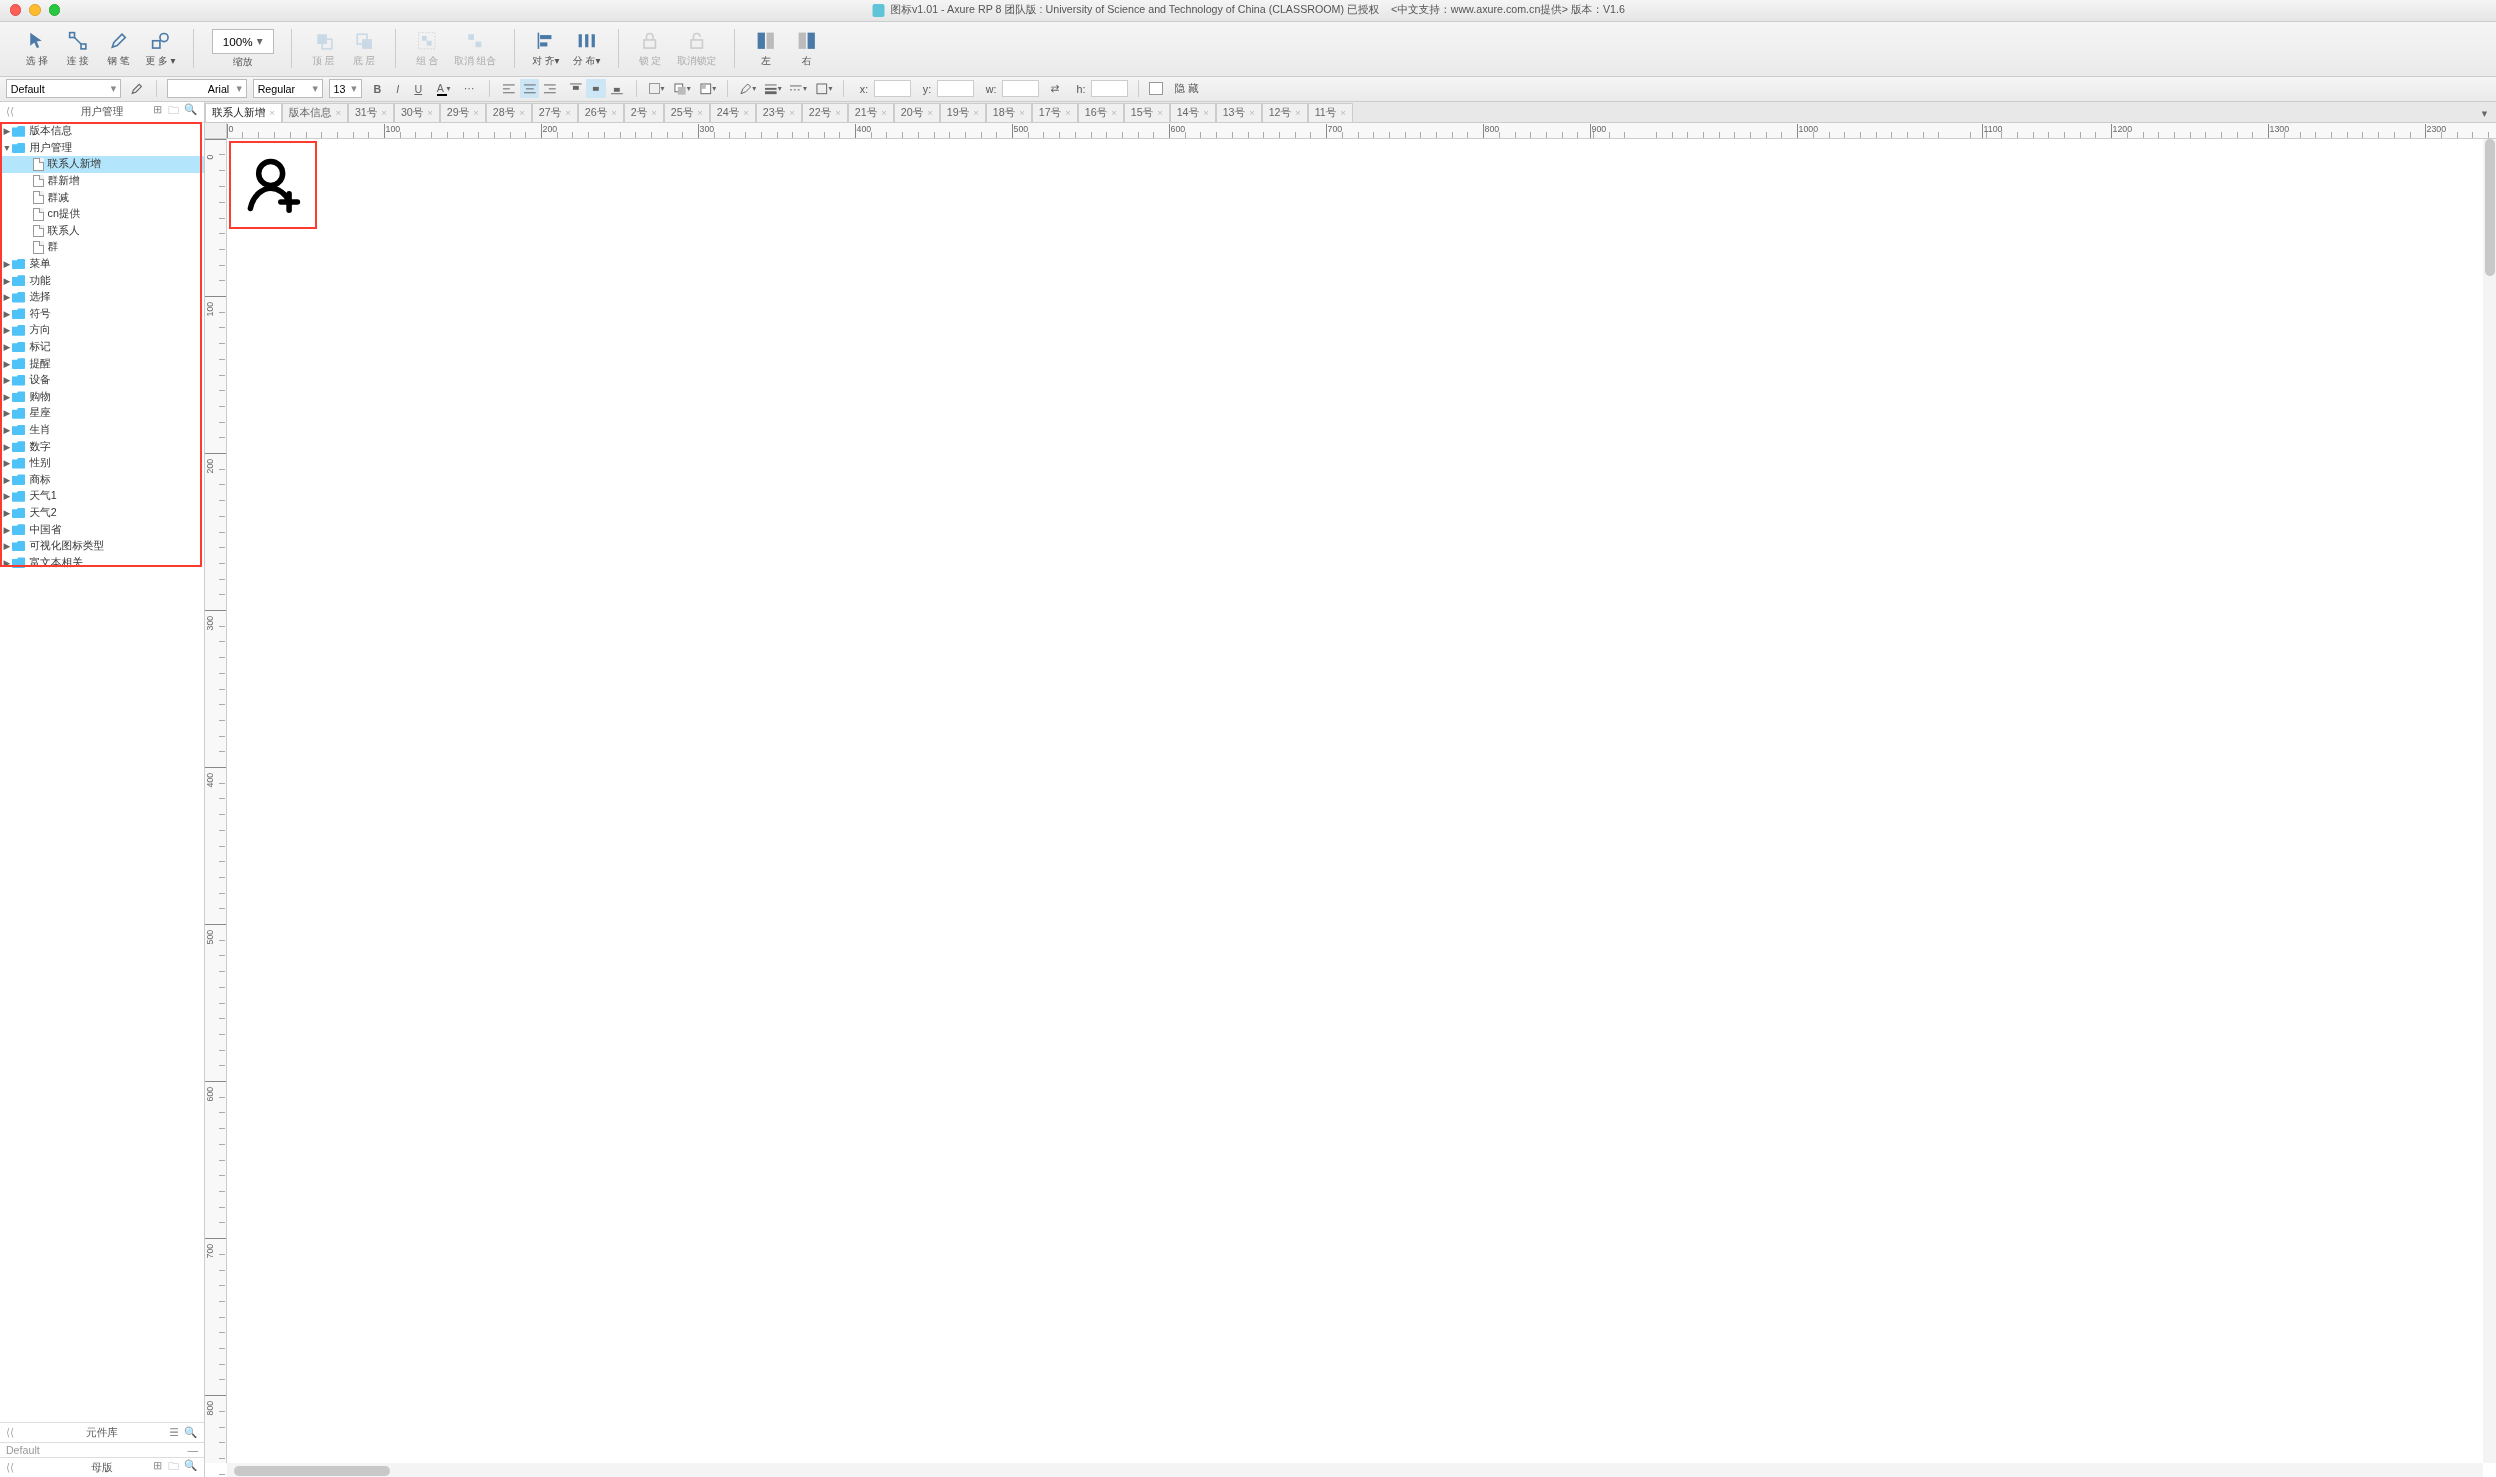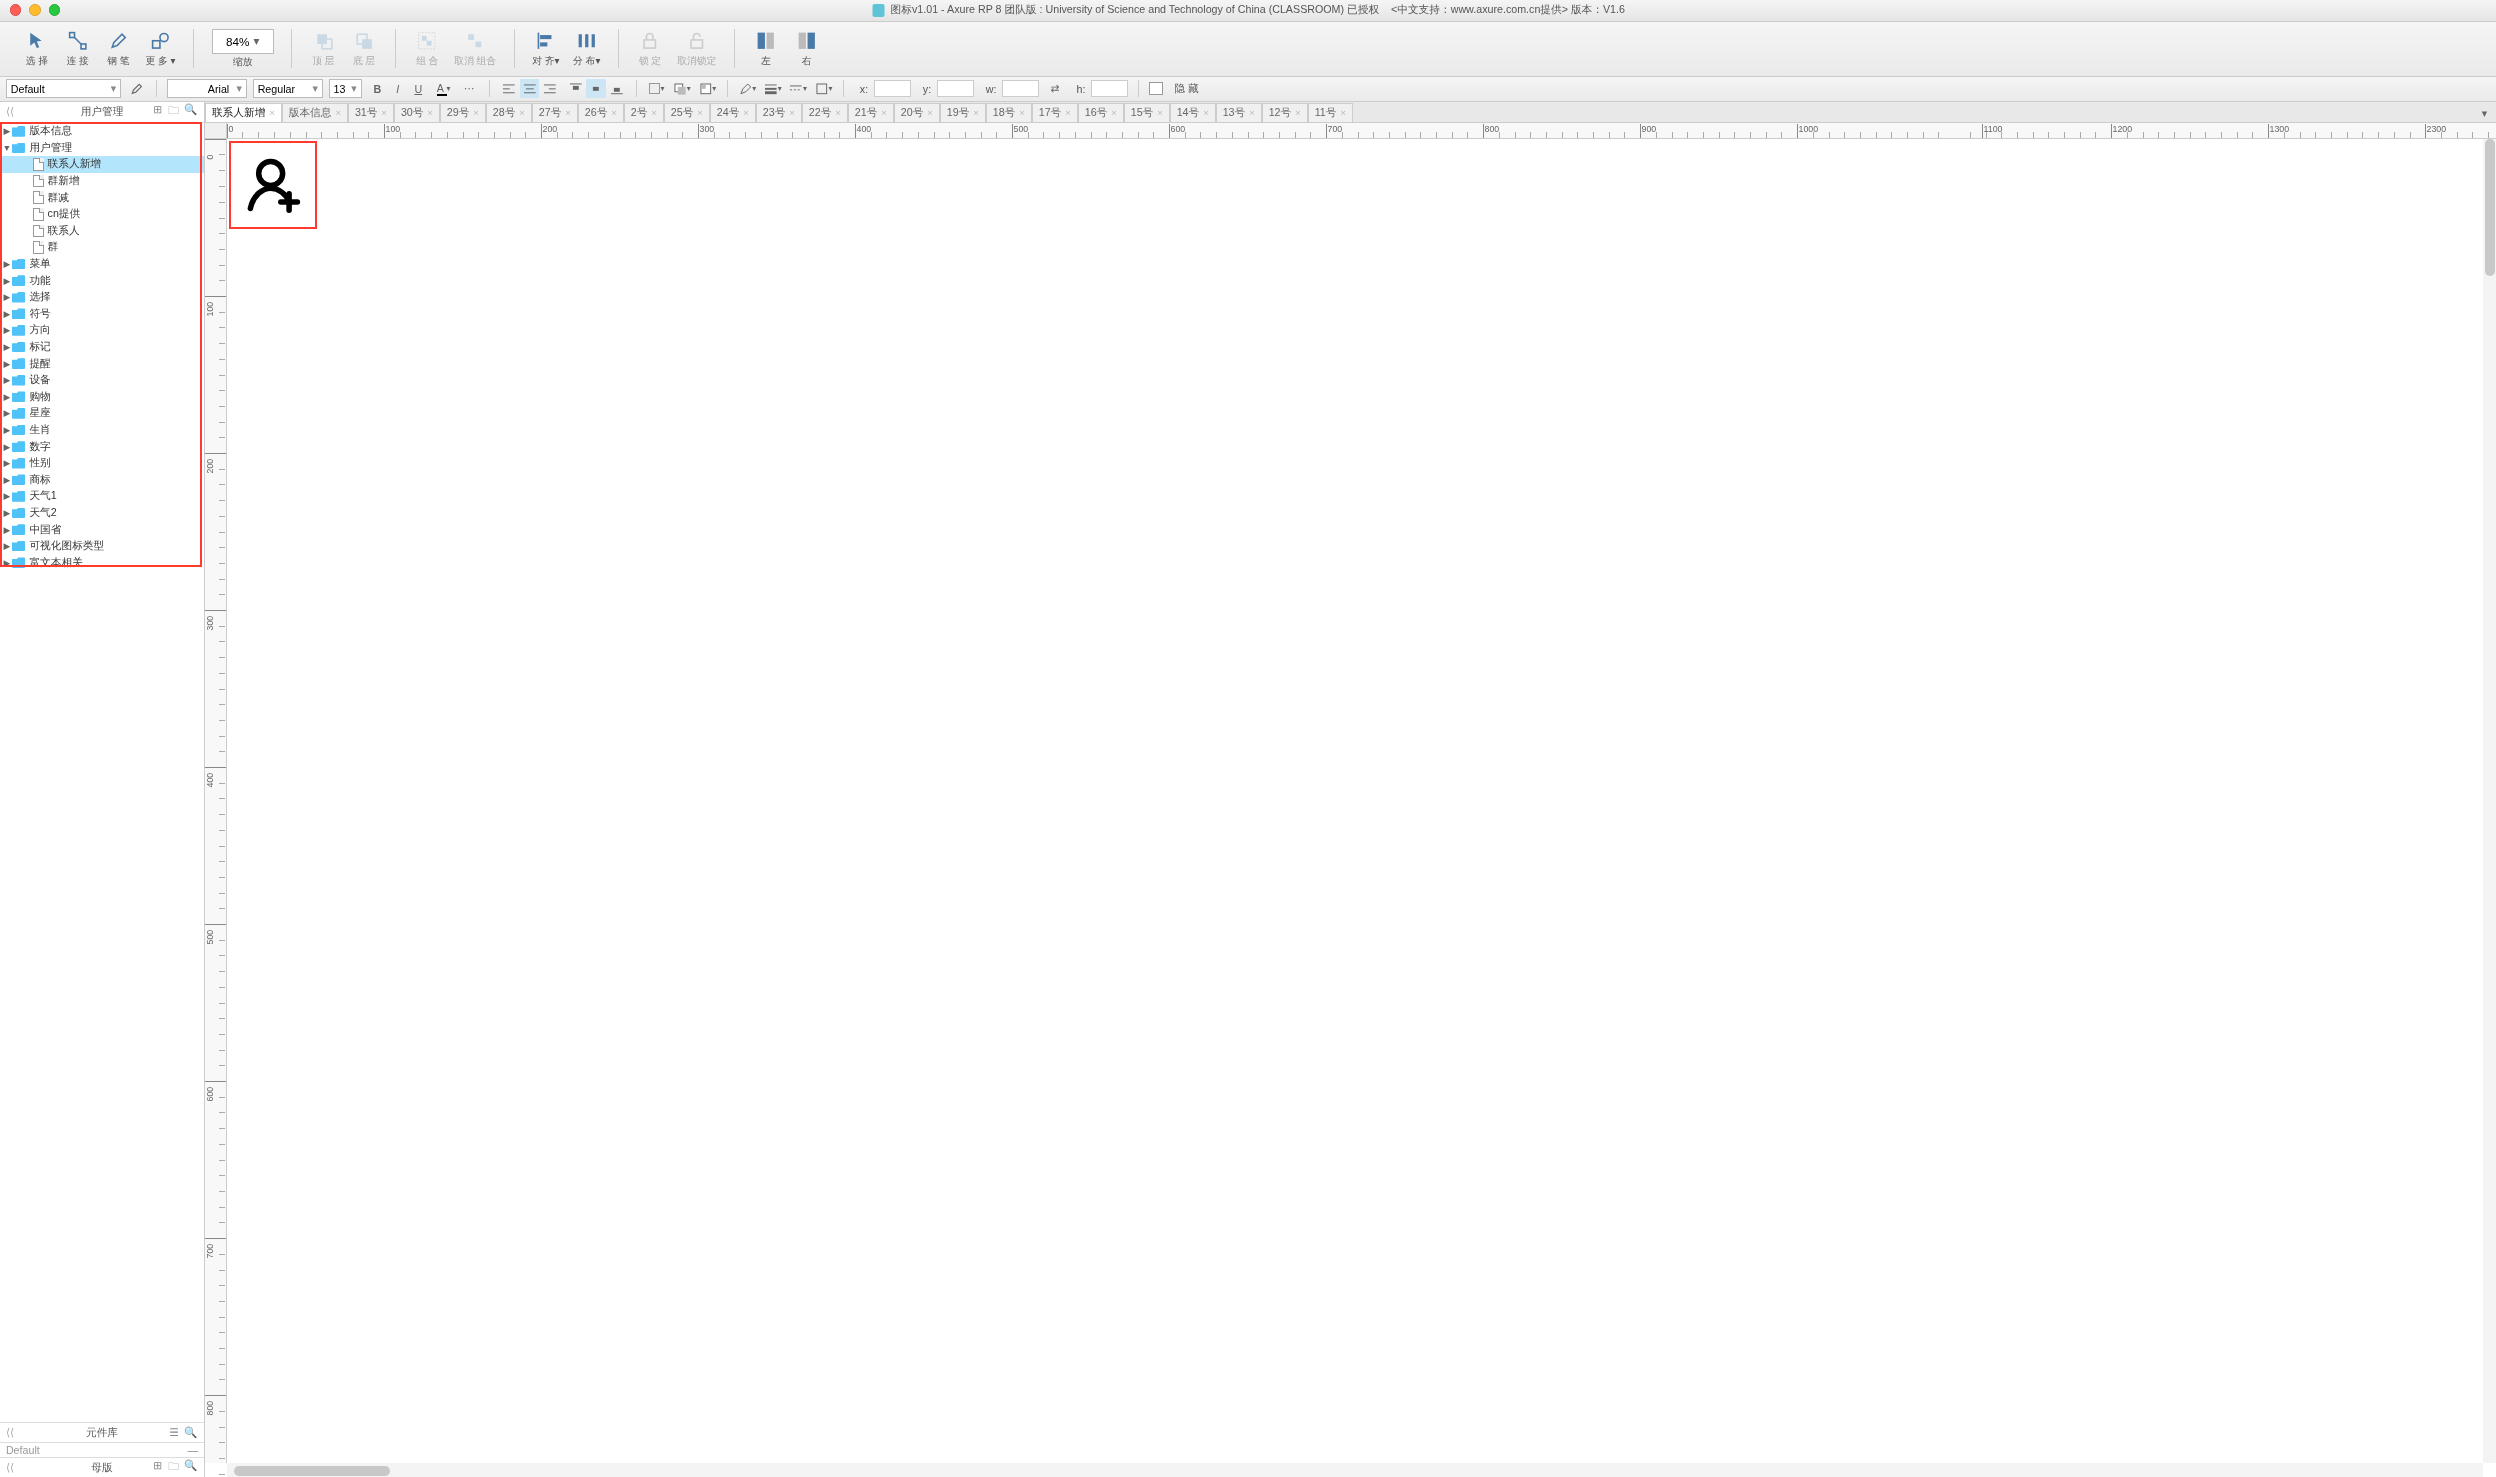--- a/index.html
+++ b/index.html
@@ -150,21 +150,21 @@
             <circle cx="16" cy="8" r="5" fill="none" stroke="#4a7aa8" stroke-width="2"></circle>
           </svg>
         </span>
       <span class="lbl">更 多 ▾</span>
     </div>
   </div>
   <div class="tb-sep"></div>
   <div class="tb-group">
     <div class="zoom-box">
       <div class="zoom-input">
-          <span>84%</span>
+          <span>100%</span>
           <span class="dd">▾</span>
         </div>
       <span class="lbl" style="font-size:9.8px;color:#555;">缩放</span>
     </div>
   </div>
   <div class="tb-sep"></div>
   <div class="tb-group">
     <div class="tb-btn disabled">
       <span class="ic">
           <svg class="sq" viewBox="0 0 24 24">
@@ -766,21 +766,21 @@
           <div class="ruler-tick major" style="left: 1256px;">800</div>
           <div class="ruler-tick minor" style="left: 1272px;"></div>
           <div class="ruler-tick minor" style="left: 1288px;"></div>
           <div class="ruler-tick minor" style="left: 1303px;"></div>
           <div class="ruler-tick minor" style="left: 1319px;"></div>
           <div class="ruler-tick minor" style="left: 1335px;"></div>
           <div class="ruler-tick minor" style="left: 1350px;"></div>
           <div class="ruler-tick minor" style="left: 1366px;"></div>
           <div class="ruler-tick minor" style="left: 1382px;"></div>
           <div class="ruler-tick minor" style="left: 1397px;"></div>
-          <div class="ruler-tick major" style="left: 1413px;">900</div>
+          <div class="ruler-tick major" style="left: 1363px;">900</div>
           <div class="ruler-tick minor" style="left: 1429px;"></div>
           <div class="ruler-tick minor" style="left: 1445px;"></div>
           <div class="ruler-tick minor" style="left: 1460px;"></div>
           <div class="ruler-tick minor" style="left: 1476px;"></div>
           <div class="ruler-tick minor" style="left: 1492px;"></div>
           <div class="ruler-tick minor" style="left: 1507px;"></div>
           <div class="ruler-tick minor" style="left: 1523px;"></div>
           <div class="ruler-tick minor" style="left: 1539px;"></div>
           <div class="ruler-tick minor" style="left: 1554px;"></div>
           <div class="ruler-tick major" style="left: 1570px;">1000</div>

